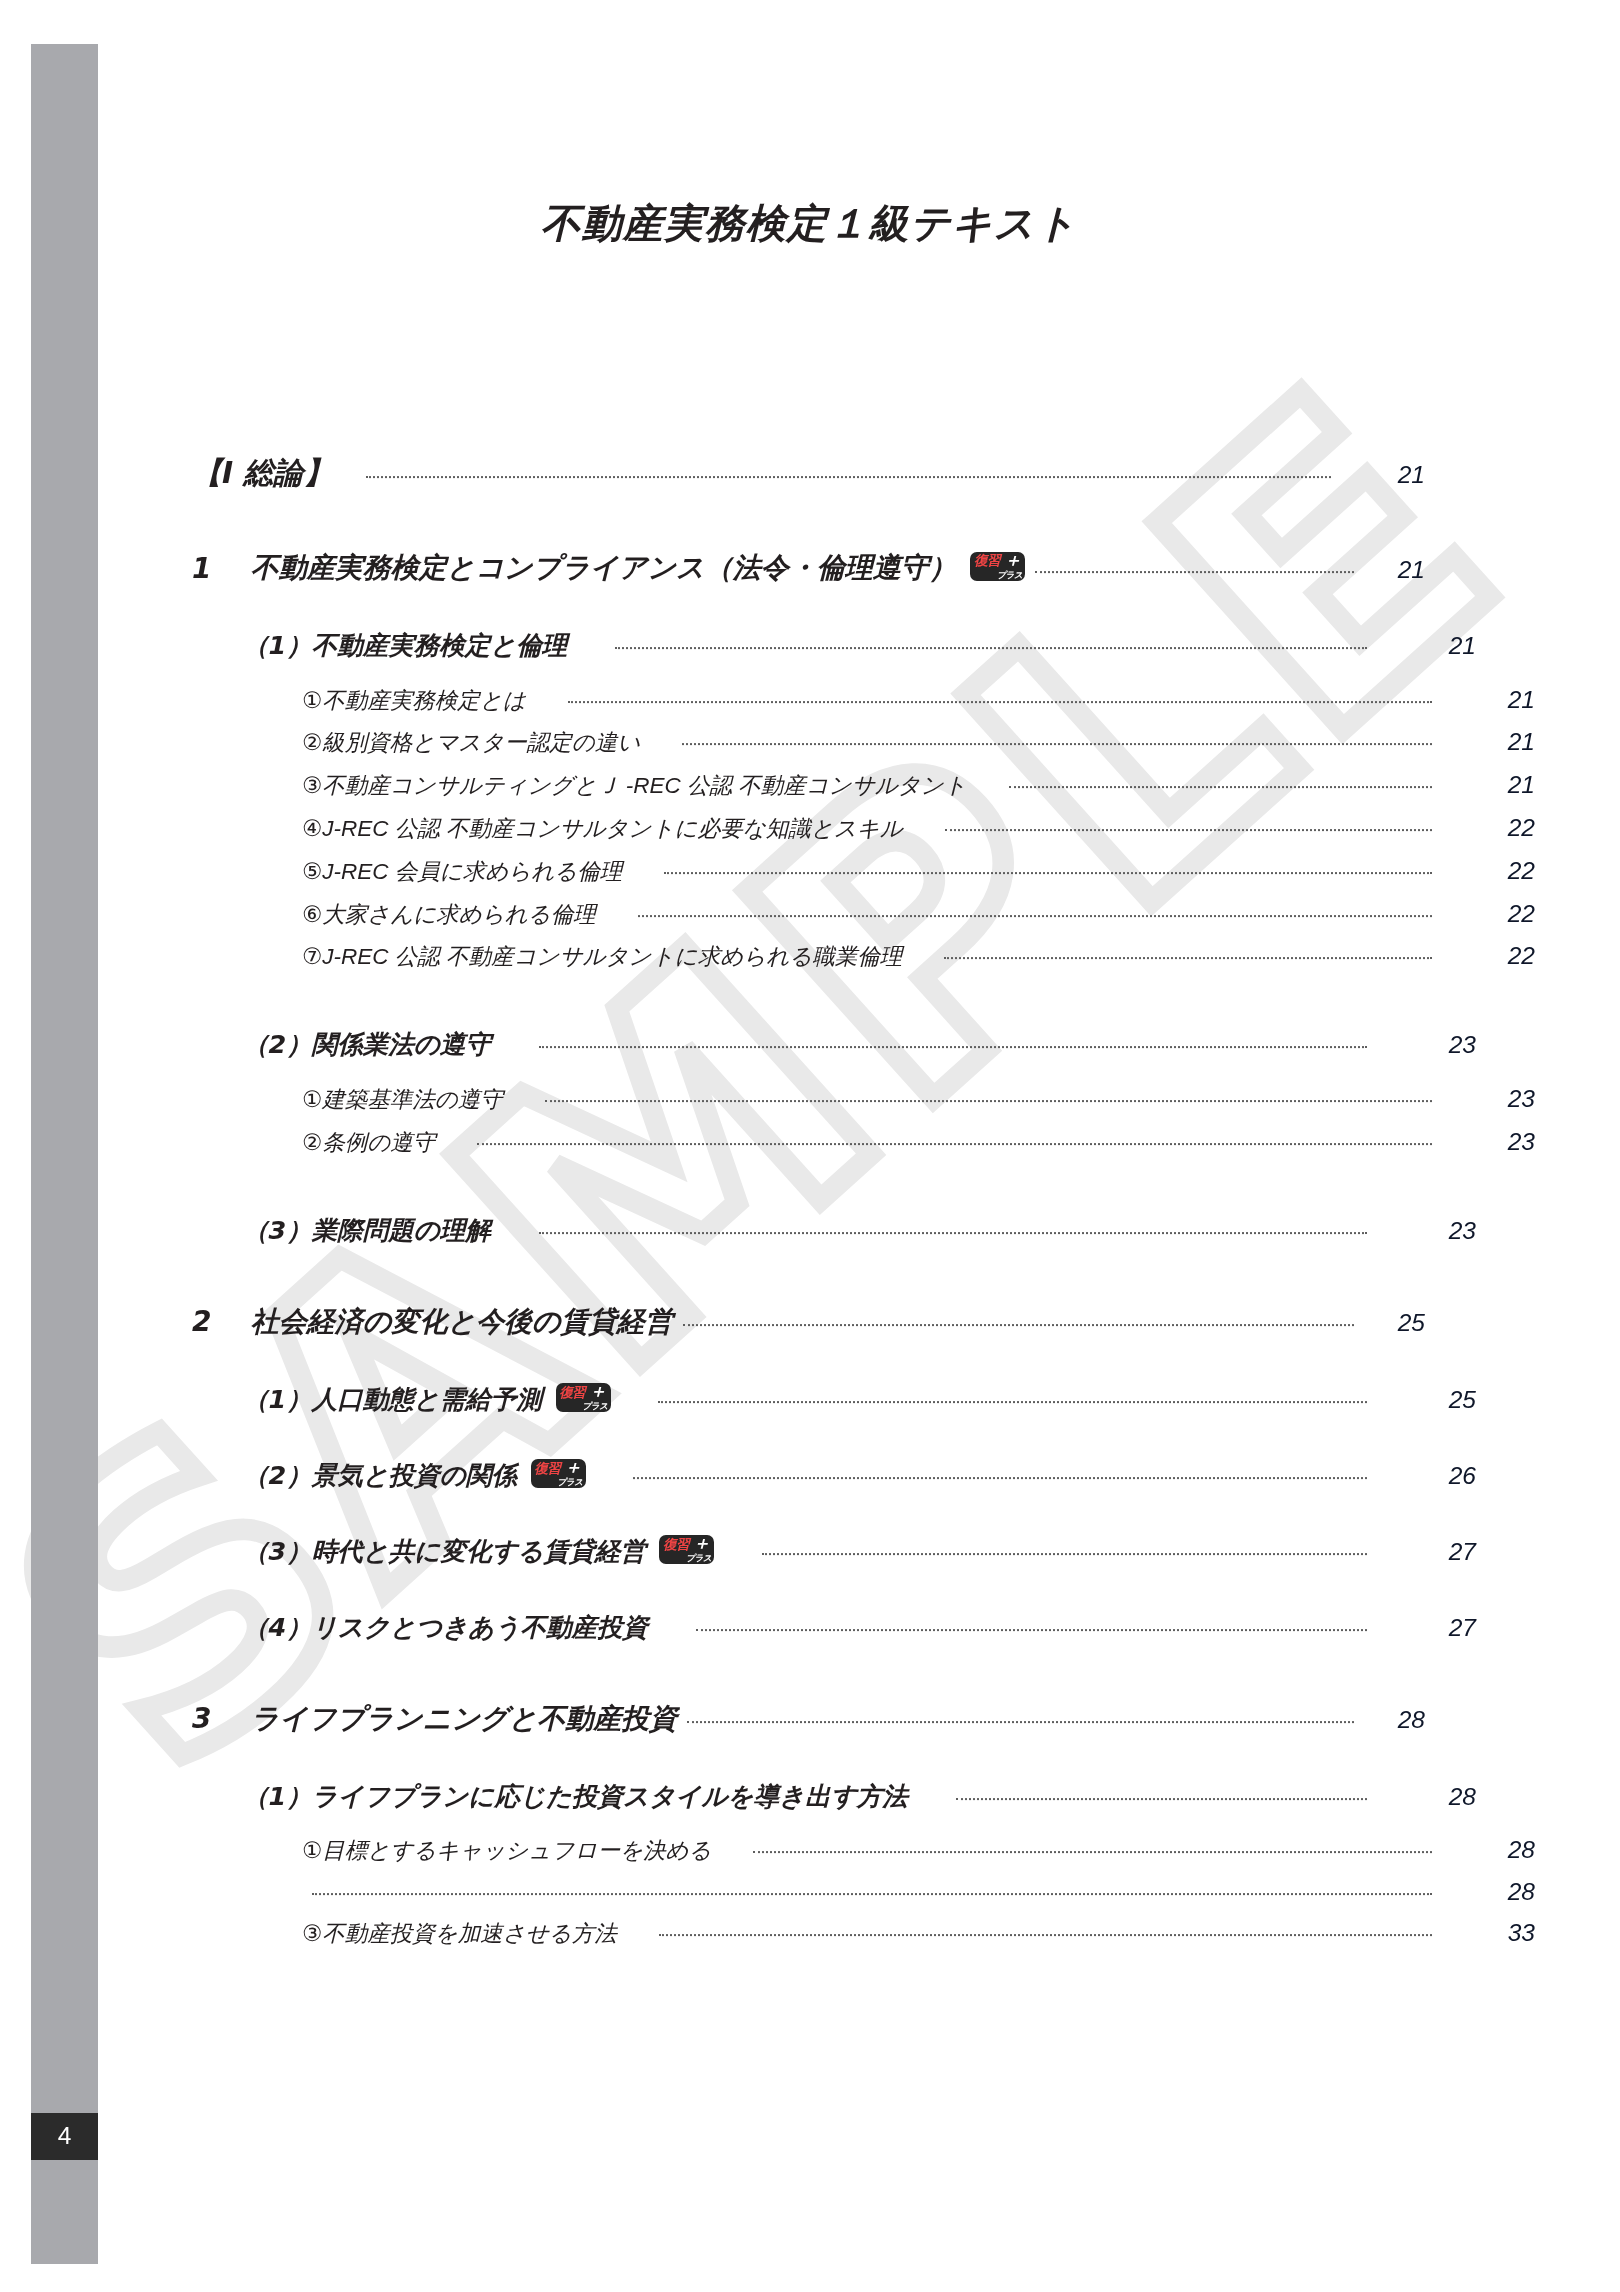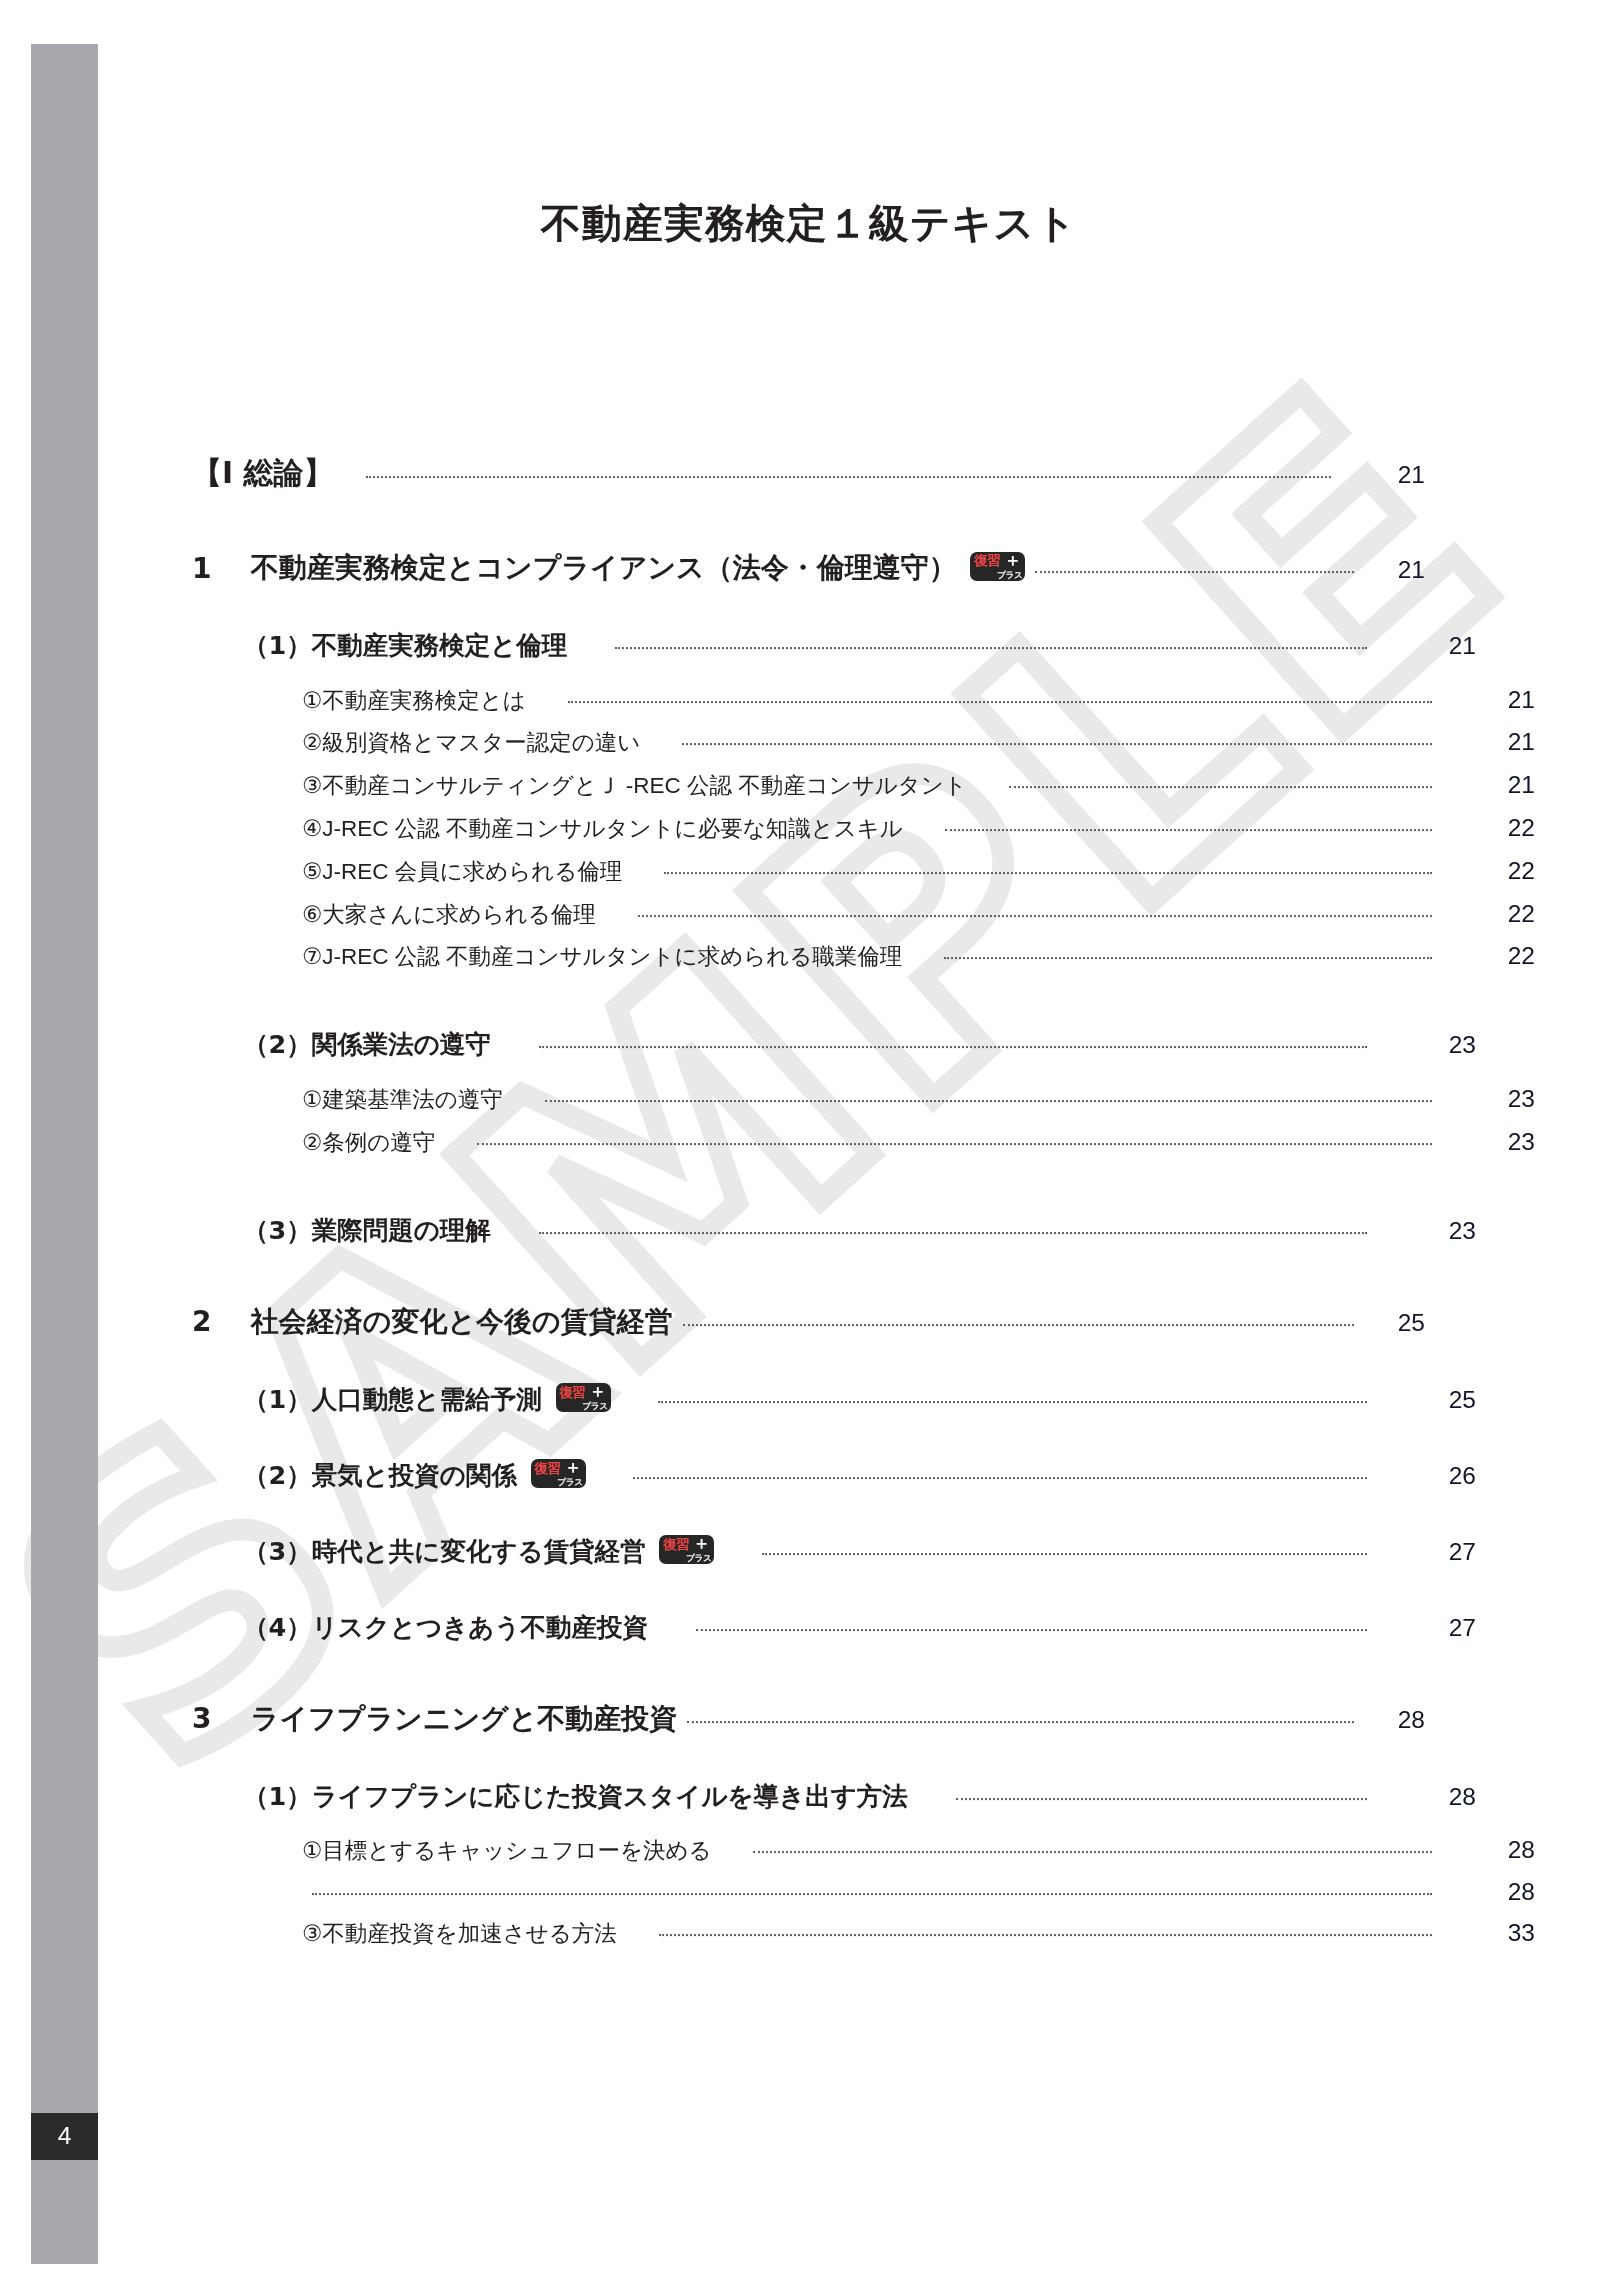--- a/index.html
+++ b/index.html
@@ -50,20 +50,21 @@
     z-index: 0;
   }
   #watermark svg { display: block; }
 
   
   #page {
     position: absolute;
     left: 0; top: 0;
     width: 1620px; height: 2167px;
     z-index: 2;
+    font-style: italic;
   }
 
   #doc-title {
     position: absolute;
     left: 157px;
     top: 196px;
     width: 1304px;
     text-align: center;
     font-size: 40px;
     font-weight: bold;

